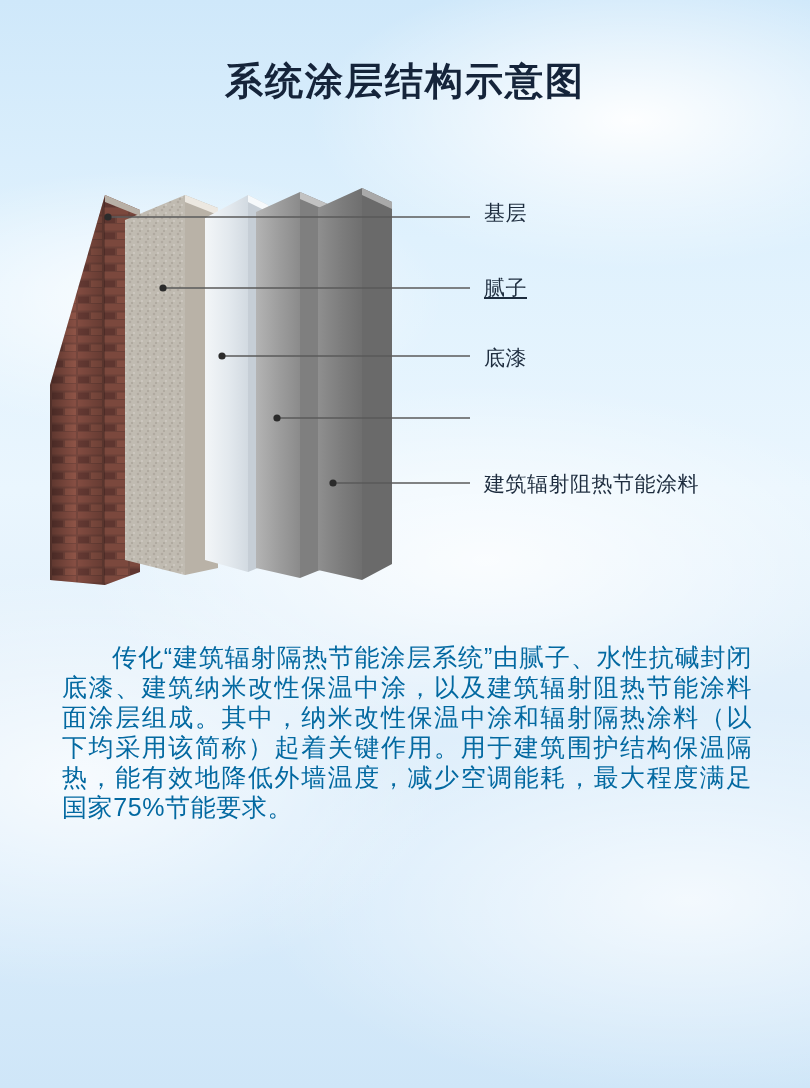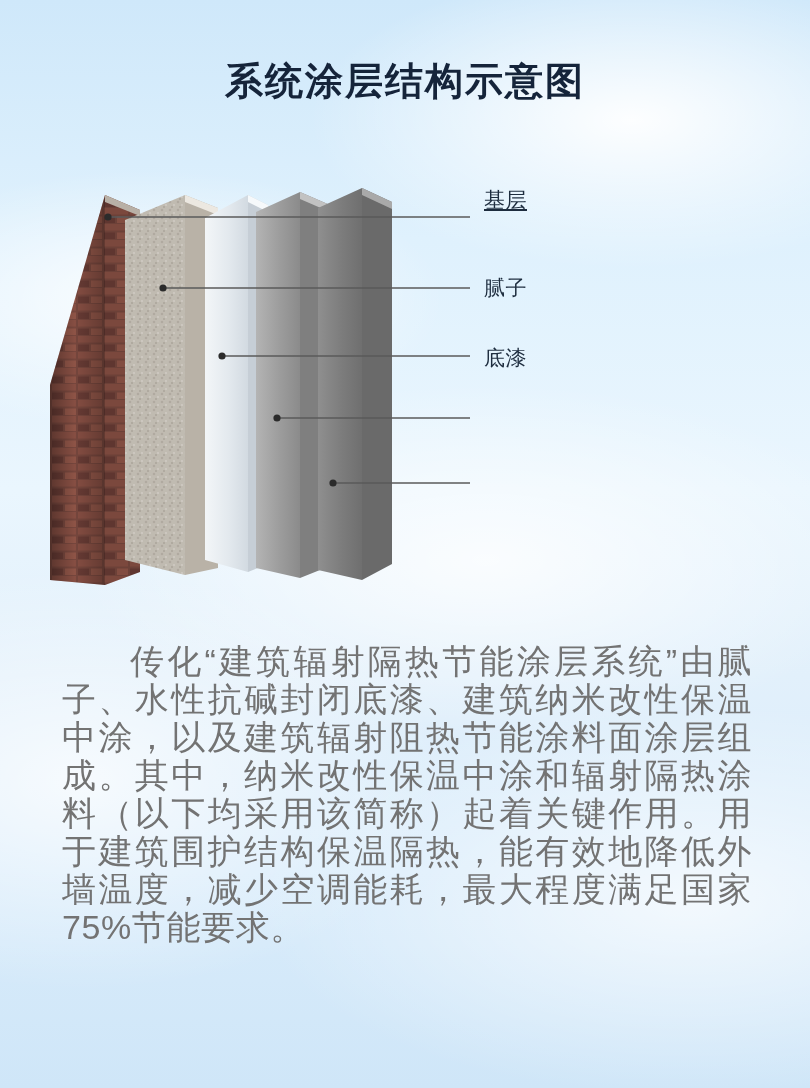--- a/index.html
+++ b/index.html
@@ -68,35 +68,35 @@
     width: 320px;
     height: 360px;
   }
   .callout-labels .lbl {
     position: absolute;
     font-size: 21px;
     color: #1d2c3e;
     white-space: nowrap;
     letter-spacing: 0.5px;
   }
-  .lbl.l0 { top: 26px; text-decoration: underline; }
-  .lbl.l1 { top: 114px; }
+  .lbl.l0 { top: 39px; }
+  .lbl.l1 { top: 114px; text-decoration: underline; }
   .lbl.l2 { top: 184px; font-family: Liberation Mono, monospace; }
   .lbl.l3 { top: 245px; }
   .lbl.l4 { top: 310px; }
 
   
   .para {
     position: absolute;
     left: 62px;
     top: 642px;
     width: 690px;
-    font-size: 34px;
-    line-height: 38px;
-    color: #737373;
+    font-size: 25px;
+    line-height: 30px;
+    color: #0369a1;
     text-indent: 2em;
     text-align: justify;
     letter-spacing: 0.6px;
   }
 </style>
 </head>
 <body>
 
 <div class="bg"></div>
 
@@ -194,17 +194,18 @@
         <circle cx="277" cy="258" r="3.6"></circle>
         <circle cx="333" cy="323" r="3.6"></circle>
       </g>
     </svg>
   </div>
 
   <div class="callout-labels">
     <div class="lbl l0">基层</div>
     <div class="lbl l1">腻子</div>
     <div class="lbl l2">底漆</div>
+    <div class="lbl l4">建筑辐射阻热节能涂料</div>
   </div>
 
   <div class="para">传化“建筑辐射隔热节能涂层系统”由腻子、水性抗碱封闭底漆、建筑纳米改性保温中涂，以及建筑辐射阻热节能涂料面涂层组成。其中，纳米改性保温中涂和辐射隔热涂料（以下均采用该简称）起着关键作用。用于建筑围护结构保温隔热，能有效地降低外墙温度，减少空调能耗，最大程度满足国家75%节能要求。</div>
 
 </div>
 
 </body></html>

